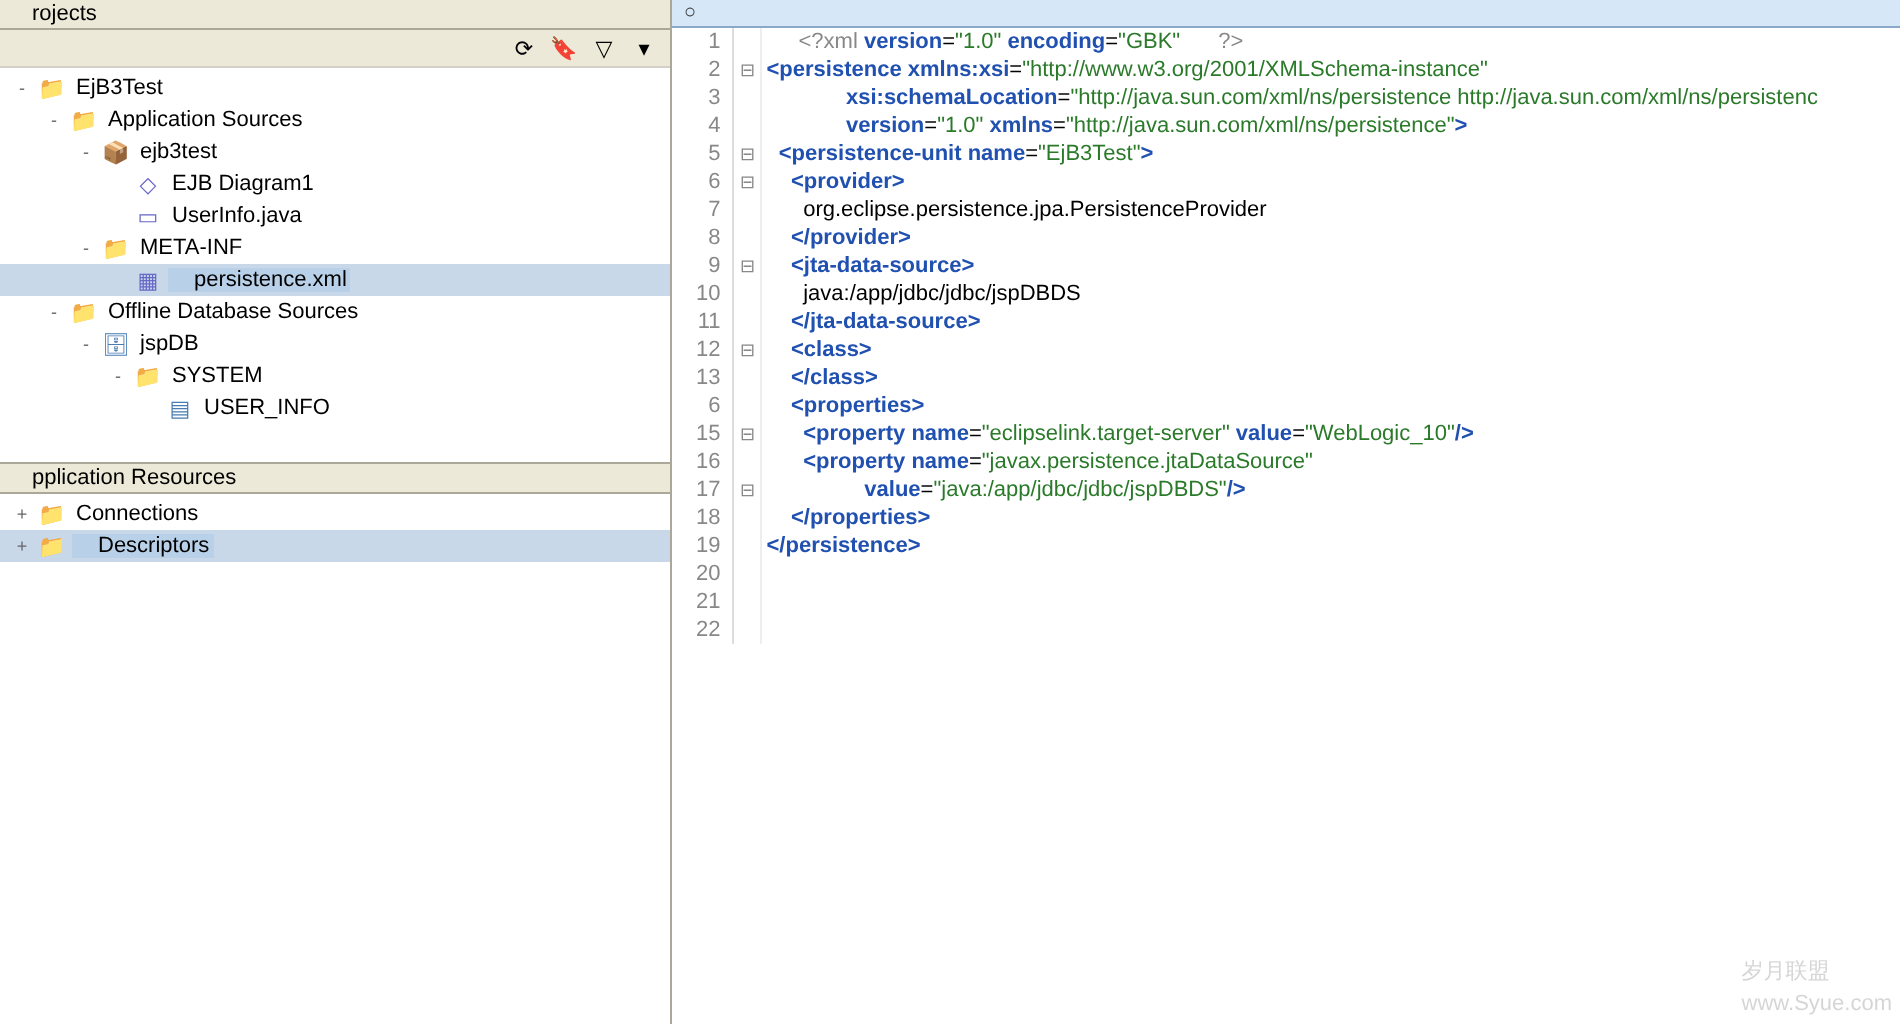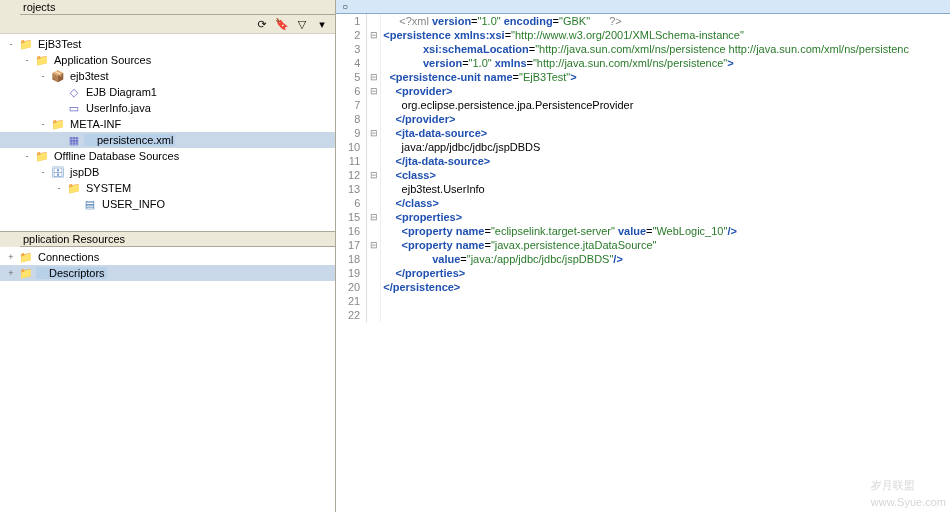--- a/index.html
+++ b/index.html
@@ -1,18 +1,18 @@
 <!DOCTYPE html>
 <html><head>
 <meta charset="utf-8">
 <style>
 * { margin:0; padding:0; box-sizing:border-box; font-family:"Tahoma","Segoe UI",sans-serif; font-size:11px; }
 body { width:950px; height:512px; overflow:hidden; background:#ece9d8; display:flex; }
 .left-pane { width:336px; height:100%; display:flex; flex-direction:column; border-right:1px solid #aca899; }
-.panel-hdr { background:#ece9d8; border-bottom:1px solid #aca899; padding:1px 3px; color:#000; font-size:11px;margin-left:20px; }
+.panel-hdr { background:#ece9d8; border-bottom:1px solid #aca899; padding:1px 16px; color:#000; font-size:11px; }
 .toolbar { display:flex; justify-content:flex-end; gap:2px; padding:1px 4px; border-bottom:1px solid #d4d0c8; }
 .toolbtn { width:18px; height:16px; display:flex; align-items:center; justify-content:center; cursor:pointer; }
 .tree { background:#fff; overflow:auto; padding:2px 0; }
 .tree-top { height:198px; border-bottom:1px solid #aca899; }
 .tree-bot { flex:1; }
 .ti { display:flex; align-items:center; height:16px; white-space:nowrap; cursor:default; }
 .tw { width:14px; text-align:center; color:#666; font-size:9px; display:inline-block; }
 .ico { width:16px; height:14px; display:inline-flex; align-items:center; justify-content:center; margin-right:2px; font-size:11px; }
 .fold { color:#d4a84b; }
 .pkg { color:#c49142; }
@@ -183,21 +183,20 @@
           <div class="cl">             <span class="t-attr">xsi:schemaLocation</span>=<span class="t-str">"http://java.sun.com/xml/ns/persistence http://java.sun.com/xml/ns/persistenc</span></div>
           <div class="cl">             <span class="t-attr">version</span>=<span class="t-str">"1.0"</span> <span class="t-attr">xmlns</span>=<span class="t-str">"http://java.sun.com/xml/ns/persistence"</span><span class="t-tag">&gt;</span></div>
           <div class="cl">  <span class="t-tag">&lt;persistence-unit</span> <span class="t-attr">name</span>=<span class="t-str">"EjB3Test"</span><span class="t-tag">&gt;</span></div>
           <div class="cl">    <span class="t-tag">&lt;provider&gt;</span></div>
           <div class="cl">      org.eclipse.persistence.jpa.PersistenceProvider</div>
           <div class="cl">    <span class="t-tag">&lt;/provider&gt;</span></div>
           <div class="cl">    <span class="t-tag">&lt;jta-data-source&gt;</span></div>
           <div class="cl">      java:/app/jdbc/jdbc/jspDBDS</div>
           <div class="cl">    <span class="t-tag">&lt;/jta-data-source&gt;</span></div>
           <div class="cl">    <span class="t-tag">&lt;class&gt;</span></div>
-          <div class="cl">      ejb3test.UserInfo</div>
           <div class="cl">    <span class="t-tag">&lt;/class&gt;</span></div>
           <div class="cl">    <span class="t-tag">&lt;properties&gt;</span></div>
           <div class="cl">      <span class="t-tag">&lt;property</span> <span class="t-attr">name</span>=<span class="t-str">"eclipselink.target-server"</span> <span class="t-attr">value</span>=<span class="t-str">"WebLogic_10"</span><span class="t-tag">/&gt;</span></div>
           <div class="cl">      <span class="t-tag">&lt;property</span> <span class="t-attr">name</span>=<span class="t-str">"javax.persistence.jtaDataSource"</span></div>
           <div class="cl">                <span class="t-attr">value</span>=<span class="t-str">"java:/app/jdbc/jdbc/jspDBDS"</span><span class="t-tag">/&gt;</span></div>
           <div class="cl">    <span class="t-tag">&lt;/properties&gt;</span></div>
           <div class="cl"><span class="t-tag">&lt;/persistence&gt;</span></div>
           <div class="cl"></div>
         </div>
     </div>

